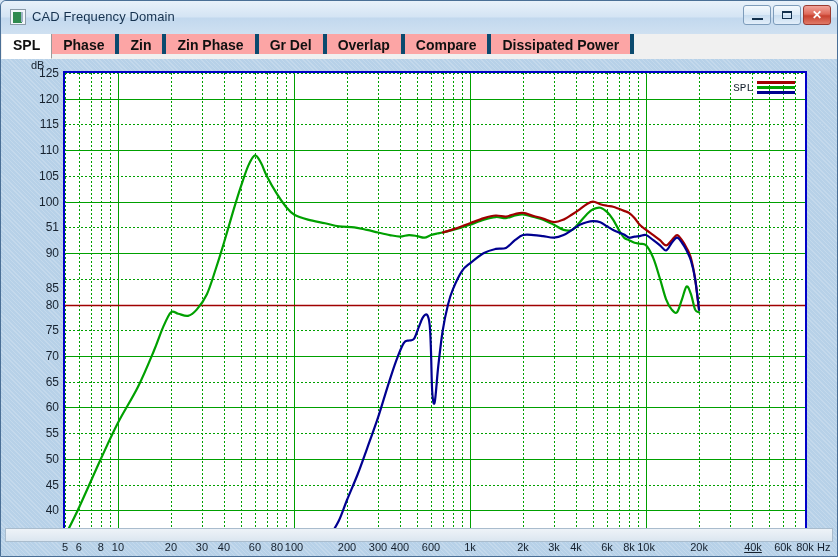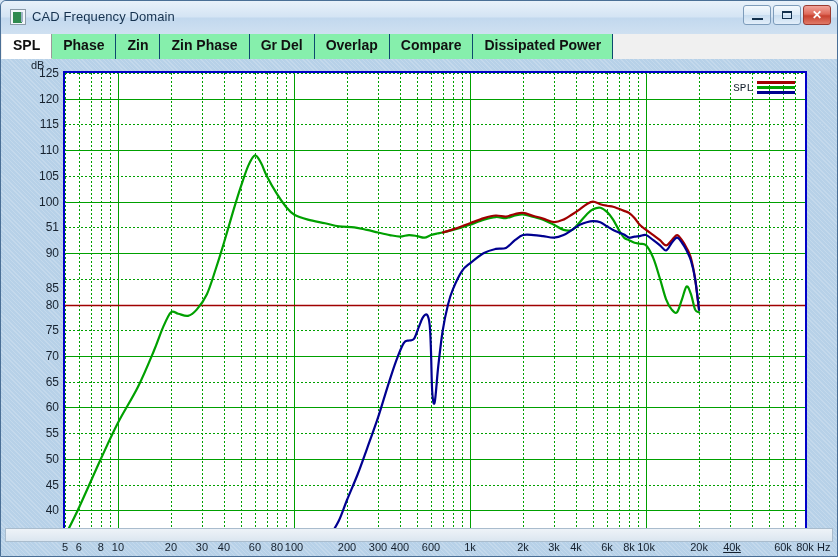--- a/index.html
+++ b/index.html
@@ -51,26 +51,26 @@
   .wb .minglyph{display:block;width:11px;height:3px;border-bottom:2px solid #12304c;margin-top:5px;}
   .wb .maxglyph{display:block;width:10px;height:8px;border:1px solid #12304c;border-top-width:2px;box-sizing:border-box;}
 
   
   .tabstrip{
     position:absolute;left:0;top:33px;right:0;height:25px;
     background:#f0f0f0;
     border-bottom:1px solid #8a8a8a;
   }
   .tab{
-    position:relative;float:left;height:36px;line-height:23px;
+    position:relative;float:left;height:20px;line-height:23px;
     box-sizing:border-box;
     padding:0 11px;
     font-size:14px;font-weight:bold;color:#111;
-    background:#86efac;
-    border-right:1px solid #0c4a6e;
+    background:#fca5a5;
+    border-right:4px solid #0c4a6e;
     white-space:nowrap;
     cursor:default;
   }
   .tab:first-child{border-left:1px solid #f0f0f0;}
   .tab.active{
     background:#ffffff;
     border-right:1px solid #9a9a9a;
     border-bottom:1px solid #ffffff;
     height:25px;
   }
@@ -283,21 +283,21 @@
         <div class="xlab" style="left: 429.973px;">600</div>
         <div class="xlab" style="left: 469.022px;">1k</div>
         <div class="xlab" style="left: 522.009px;">2k</div>
         <div class="xlab" style="left: 553.004px;">3k</div>
         <div class="xlab" style="left: 574.996px;">4k</div>
         <div class="xlab" style="left: 605.991px;">6k</div>
         <div class="xlab" style="left: 627.982px;">8k</div>
         <div class="xlab" style="left: 645.04px;">10k</div>
         <div class="xlab" style="left: 698.027px;">20k</div>
         <div class="xlab" style="left: 729.022px; margin-top: 24px;">30k</div>
-        <div class="xlab" style="left: 731px; text-decoration: underline;">40k</div>
+        <div class="xlab" style="left: 752px; text-decoration: underline;">40k</div>
         <div class="xlab" style="left: 782.009px;">60k</div>
         <div class="xlab" style="left: 804px; text-align: right;">80k</div>
         <div class="hz-unit" style="left: 816px;">Hz</div>
       </div>
     <div class="axis-hr"></div>
     <div class="statusbar"></div>
   </div>
 </div>
 
 </body></html>

